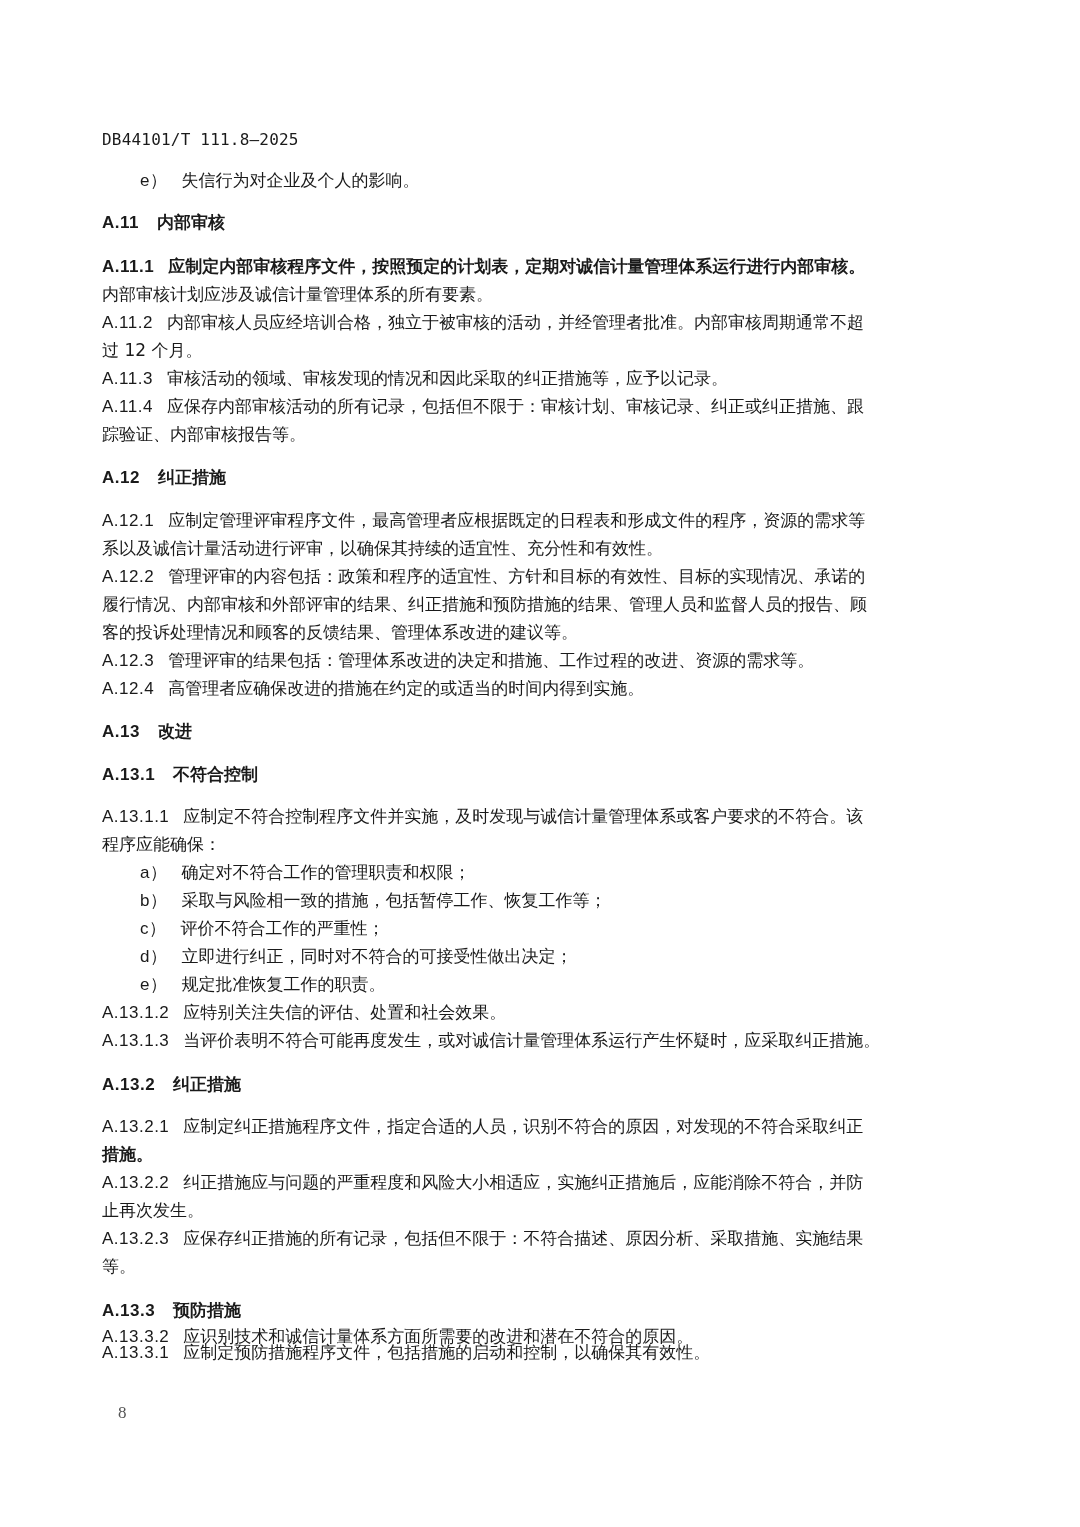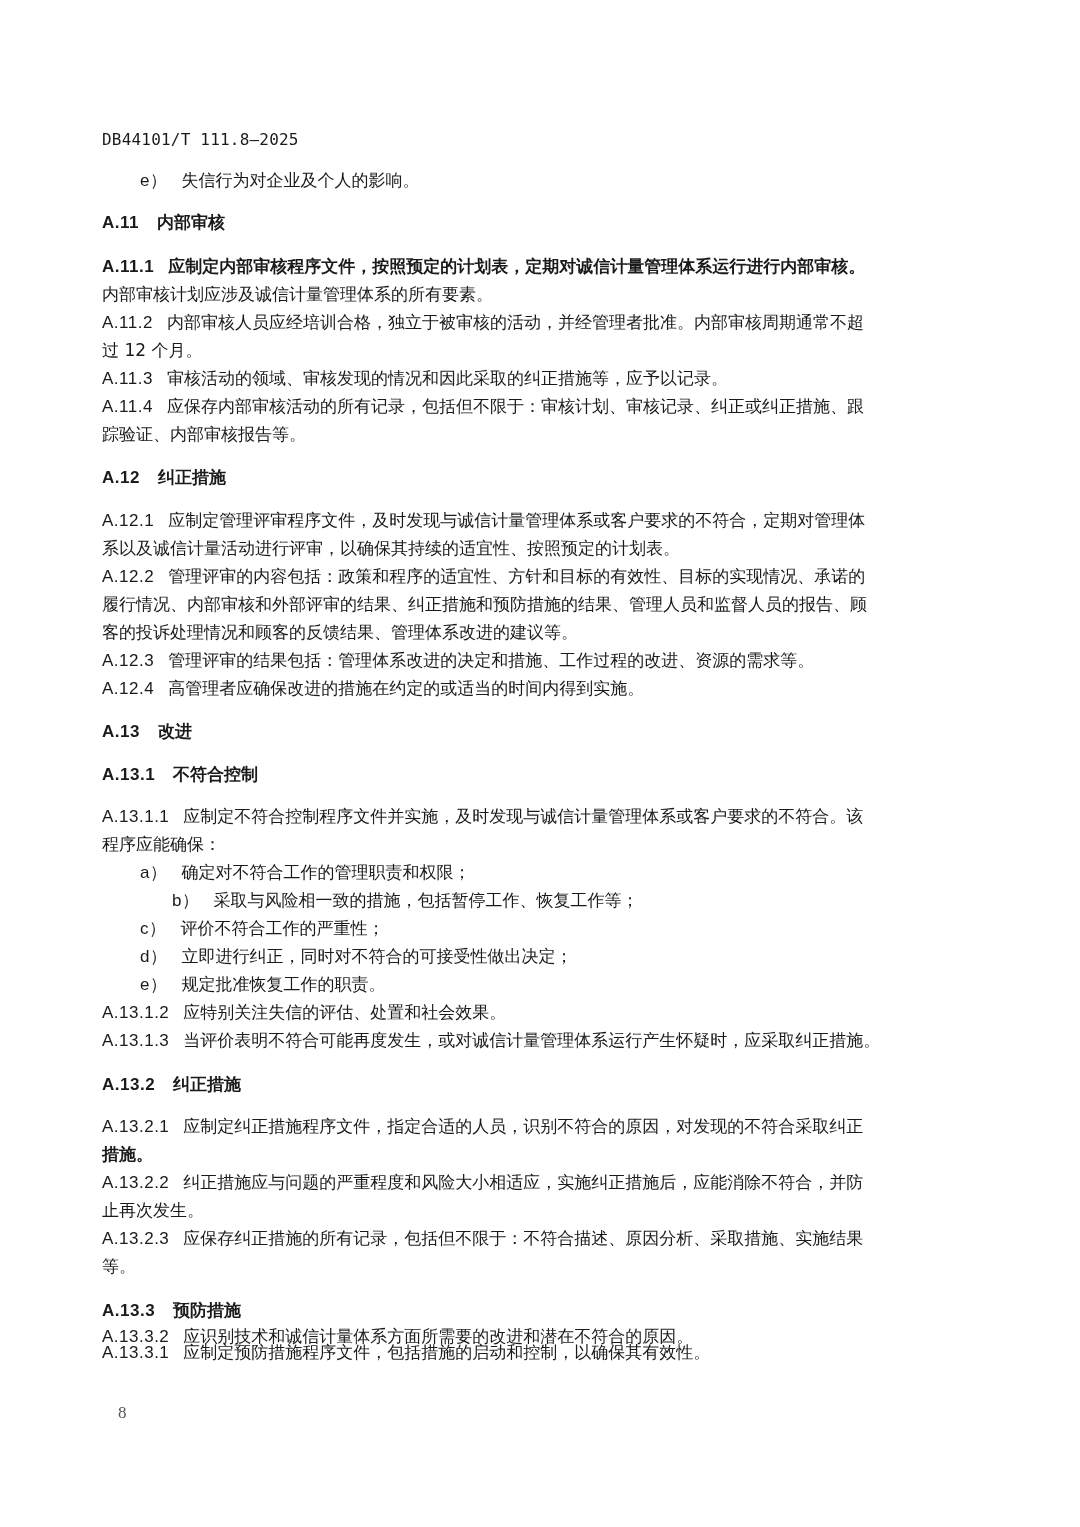--- a/index.html
+++ b/index.html
@@ -25,33 +25,33 @@
       <div class="line ind" style="top: 170px; text-align: right;"><span class="num">e）</span><span>失信行为对企业及个人的影响。</span></div>
       <div class="line h" style="top: 212px;"><span class="num">A.11</span><span>内部审核</span></div>
       <div class="line" style="top: 256px; font-weight: bold;"><span class="num">A.11.1</span><span>应制定内部审核程序文件，按照预定的计划表，定期对诚信计量管理体系运行进行内部审核。</span></div>
       <div class="line" style="top: 284px;"><span>内部审核计划应涉及诚信计量管理体系的所有要素。</span></div>
       <div class="line" style="top: 312px;"><span class="num">A.11.2</span><span>内部审核人员应经培训合格，独立于被审核的活动，并经管理者批准。内部审核周期通常不超</span></div>
       <div class="line" style="top: 340px;"><span>过 12 个月。</span></div>
       <div class="line" style="top: 368px;"><span class="num">A.11.3</span><span>审核活动的领域、审核发现的情况和因此采取的纠正措施等，应予以记录。</span></div>
       <div class="line" style="top: 396px;"><span class="num">A.11.4</span><span>应保存内部审核活动的所有记录，包括但不限于：审核计划、审核记录、纠正或纠正措施、跟</span></div>
       <div class="line" style="top: 424px;"><span>踪验证、内部审核报告等。</span></div>
       <div class="line h" style="top: 467px;"><span class="num">A.12</span><span>纠正措施</span></div>
-      <div class="line" style="top: 510px;"><span class="num">A.12.1</span><span>应制定管理评审程序文件，及时发现与诚信计量管理体系或客户要求的不符合，定期对管理体</span></div>
-      <div class="line" style="top: 538px;"><span>系以及诚信计量活动进行评审，以确保其持续的适宜性、按照预定的计划表。</span></div>
+      <div class="line" style="top: 510px;"><span class="num">A.12.1</span><span>应制定管理评审程序文件，最高管理者应根据既定的日程表和形成文件的程序，资源的需求等</span></div>
+      <div class="line" style="top: 538px;"><span>系以及诚信计量活动进行评审，以确保其持续的适宜性、充分性和有效性。</span></div>
       <div class="line" style="top: 566px;"><span class="num">A.12.2</span><span>管理评审的内容包括：政策和程序的适宜性、方针和目标的有效性、目标的实现情况、承诺的</span></div>
       <div class="line" style="top: 594px;"><span>履行情况、内部审核和外部评审的结果、纠正措施和预防措施的结果、管理人员和监督人员的报告、顾</span></div>
       <div class="line" style="top: 622px;"><span>客的投诉处理情况和顾客的反馈结果、管理体系改进的建议等。</span></div>
       <div class="line" style="top: 650px;"><span class="num">A.12.3</span><span>管理评审的结果包括：管理体系改进的决定和措施、工作过程的改进、资源的需求等。</span></div>
       <div class="line" style="top: 678px;"><span class="num">A.12.4</span><span>高管理者应确保改进的措施在约定的或适当的时间内得到实施。</span></div>
       <div class="line h" style="top: 721px;"><span class="num">A.13</span><span>改进</span></div>
       <div class="line h" style="top: 764px;"><span class="num">A.13.1</span><span>不符合控制</span></div>
       <div class="line" style="top: 806px;"><span class="num">A.13.1.1</span><span>应制定不符合控制程序文件并实施，及时发现与诚信计量管理体系或客户要求的不符合。该</span></div>
       <div class="line" style="top: 834px;"><span>程序应能确保：</span></div>
       <div class="line ind" style="top: 862px;"><span class="num">a）</span><span>确定对不符合工作的管理职责和权限；</span></div>
-      <div class="line ind" style="top: 890px; margin-left: 32px;"><span class="num">b）</span><span>采取与风险相一致的措施，包括暂停工作、恢复工作等；</span></div>
+      <div class="line ind" style="top: 890px;"><span class="num">b）</span><span>采取与风险相一致的措施，包括暂停工作、恢复工作等；</span></div>
       <div class="line ind" style="top: 918px;"><span class="num">c）</span><span>评价不符合工作的严重性；</span></div>
       <div class="line ind" style="top: 946px;"><span class="num">d）</span><span>立即进行纠正，同时对不符合的可接受性做出决定；</span></div>
       <div class="line ind" style="top: 974px;"><span class="num">e）</span><span>规定批准恢复工作的职责。</span></div>
       <div class="line" style="top: 1002px;"><span class="num">A.13.1.2</span><span>应特别关注失信的评估、处置和社会效果。</span></div>
       <div class="line" style="top: 1030px;"><span class="num">A.13.1.3</span><span>当评价表明不符合可能再度发生，或对诚信计量管理体系运行产生怀疑时，应采取纠正措施。</span></div>
       <div class="line h" style="top: 1074px;"><span class="num">A.13.2</span><span>纠正措施</span></div>
       <div class="line" style="top: 1116px;"><span class="num">A.13.2.1</span><span>应制定纠正措施程序文件，指定合适的人员，识别不符合的原因，对发现的不符合采取纠正</span></div>
       <div class="line" style="top: 1144px; font-weight: bold;"><span>措施。</span></div>
       <div class="line" style="top: 1172px;"><span class="num">A.13.2.2</span><span>纠正措施应与问题的严重程度和风险大小相适应，实施纠正措施后，应能消除不符合，并防</span></div>
       <div class="line" style="top: 1200px;"><span>止再次发生。</span></div>

